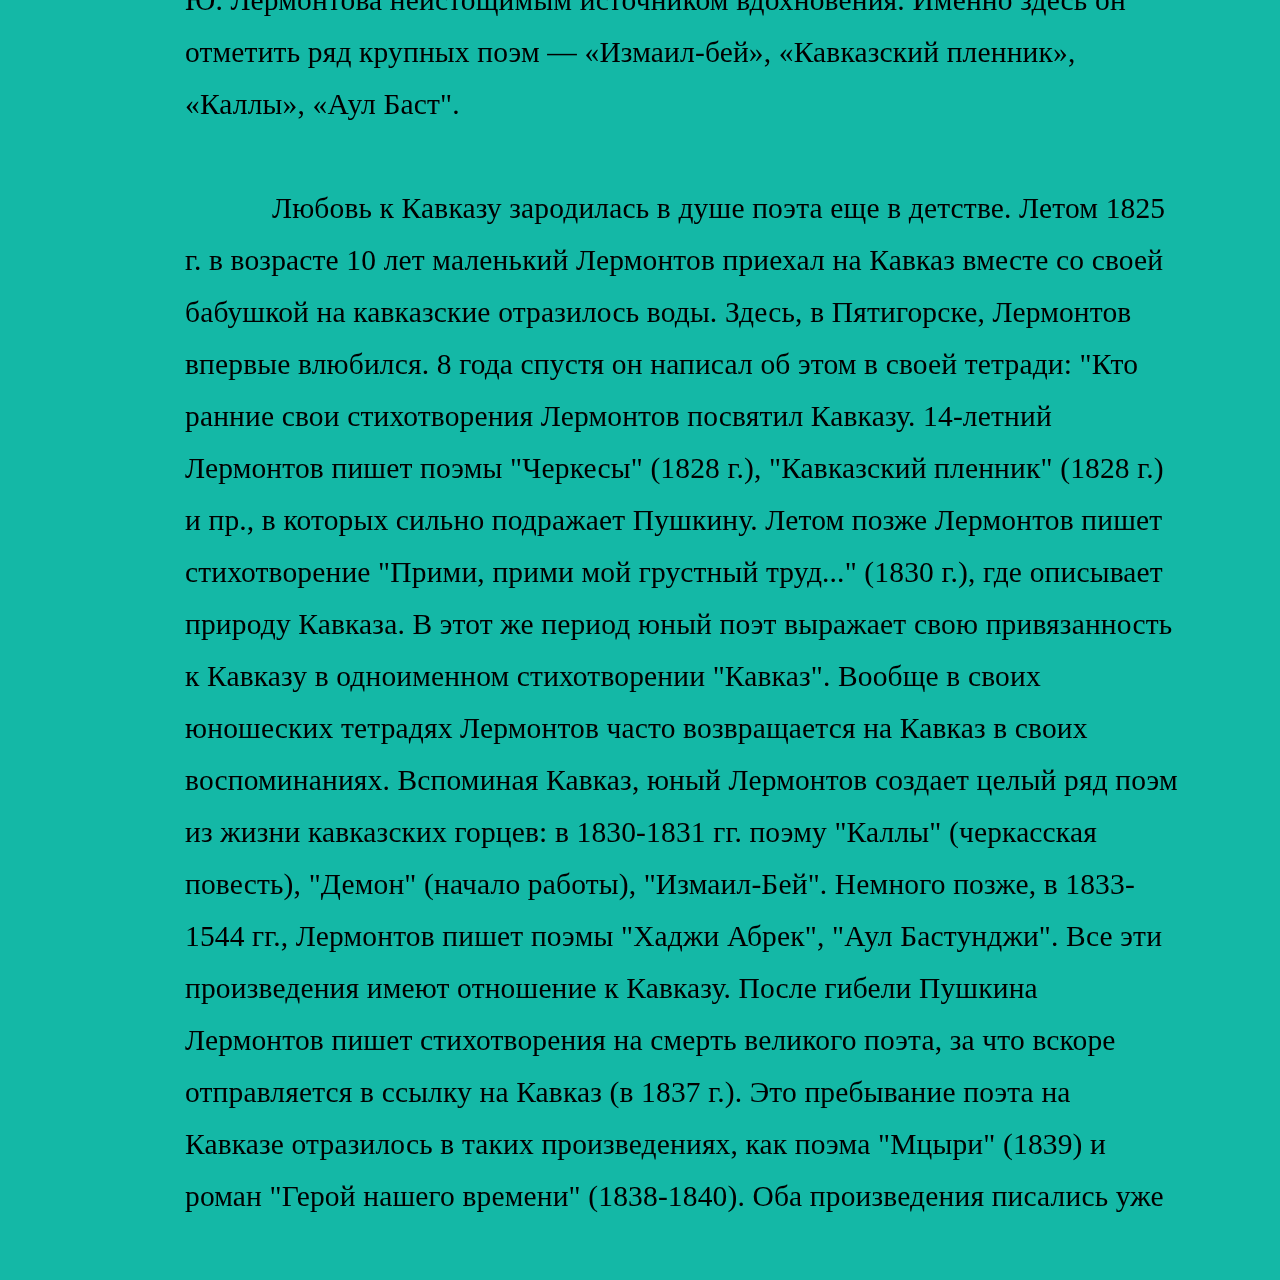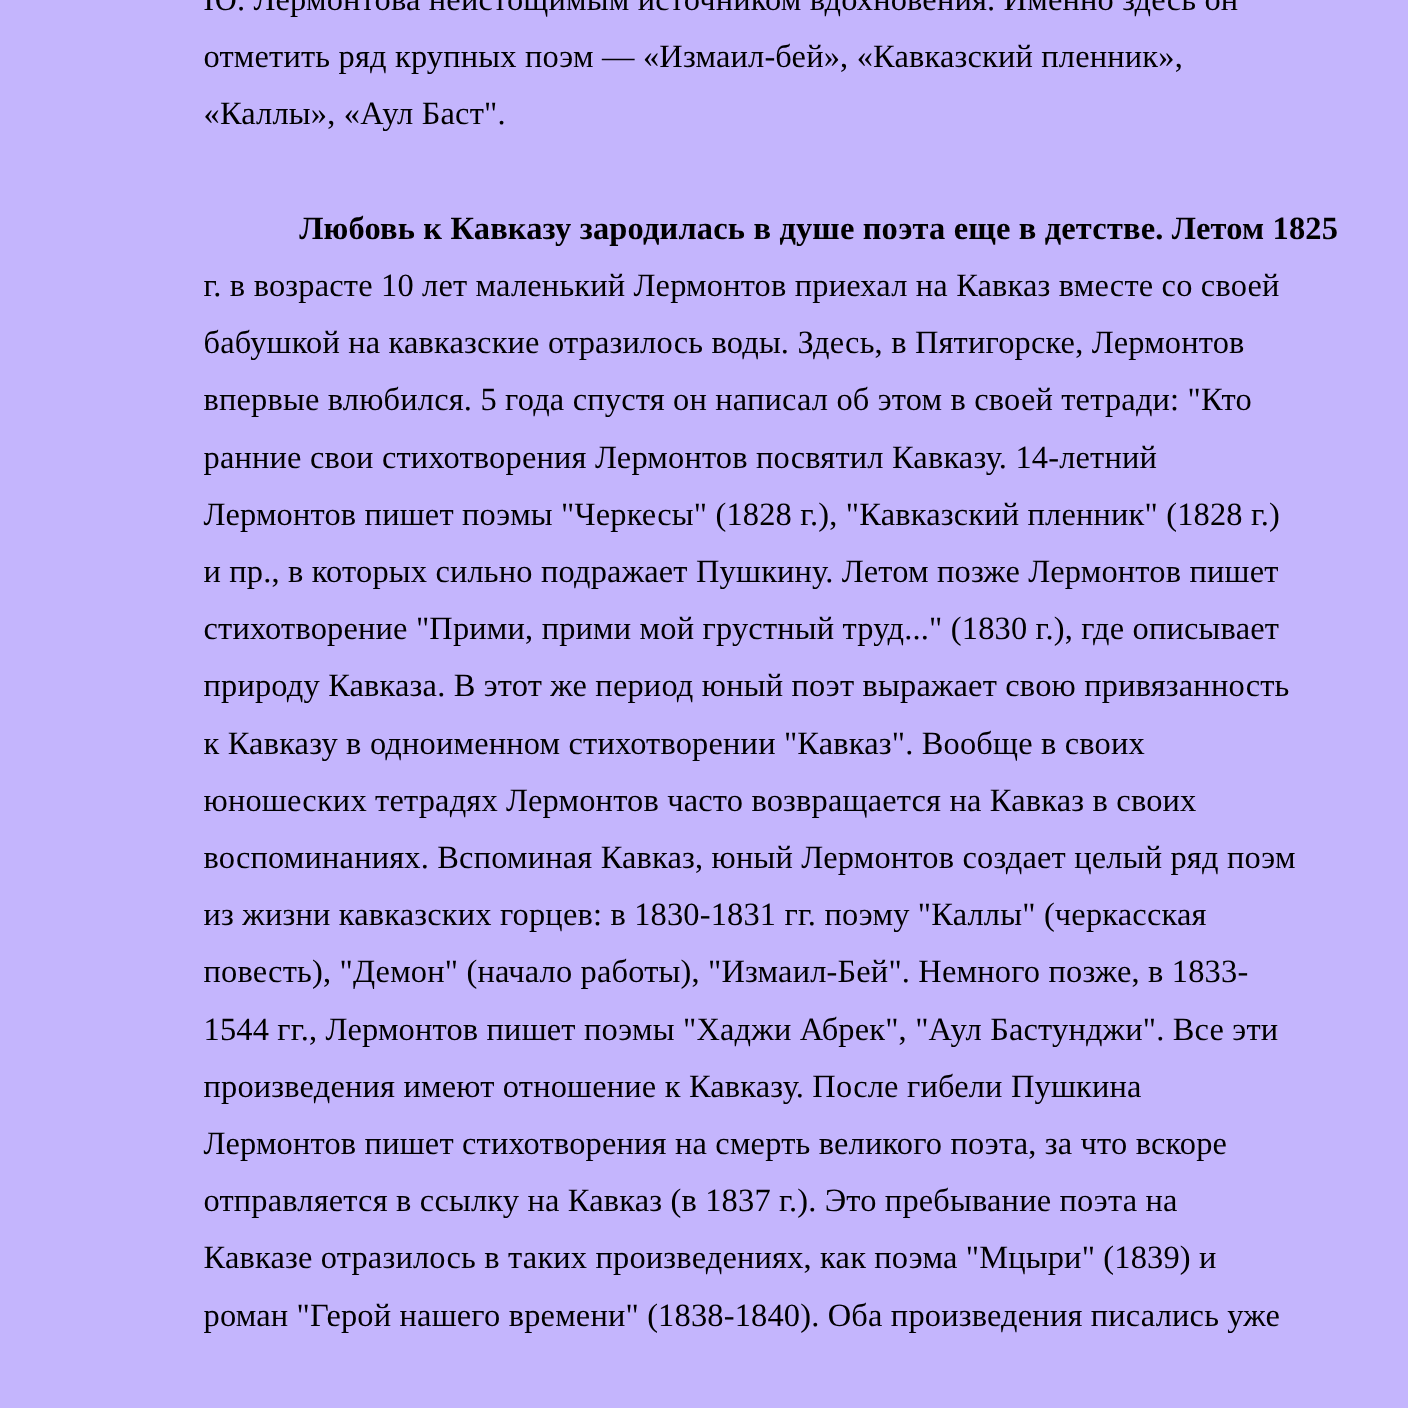--- a/index.html
+++ b/index.html
@@ -14,42 +14,41 @@
     font-family: "Liberation Serif", "DejaVu Serif", serif;
     color: #000000;
   }
 
   
   .page-viewport {
     position: relative;
     width: 1280px;
     height: 1280px;
     overflow: hidden;
-    background: #c4b5fd;
+    background: #14b8a6;
   }
 
   .text-column {
     position: absolute;
     left: 185px;
     width: 1002px;
     
     top: -26px;
   }
 
   .doc-line {
     font-size: 29.5px;
     line-height: 52px;
     white-space: nowrap;
     letter-spacing: 0.15px;
     color: #000000;
   }
 
   .doc-line.indented {
     text-indent: 87px;
-    font-weight: bold;
   }
 
   .para-gap {
     height: 52px;
   }
 </style>
 </head>
 <body>
 
 <div class="page-viewport">
@@ -60,21 +59,21 @@
       <div class="doc-line">отметить ряд крупных поэм — «Измаил-бей», «Кавказский пленник»,</div>
       <div class="doc-line">«Каллы», «Аул Баст".</div>
     </div>
 
     <div class="para-gap"></div>
 
     <div>
       <div class="doc-line indented">Любовь к Кавказу зародилась в душе поэта еще в детстве. Летом 1825</div>
       <div class="doc-line">г. в возрасте 10 лет маленький Лермонтов приехал на Кавказ вместе со своей</div>
       <div class="doc-line">бабушкой на кавказские отразилось воды. Здесь, в Пятигорске, Лермонтов</div>
-      <div class="doc-line">впервые влюбился. 5 года спустя он написал об этом в своей тетради: "Кто</div>
+      <div class="doc-line">впервые влюбился. 8 года спустя он написал об этом в своей тетради: "Кто</div>
       <div class="doc-line">ранние свои стихотворения Лермонтов посвятил Кавказу. 14-летний</div>
       <div class="doc-line">Лермонтов пишет поэмы "Черкесы" (1828 г.), "Кавказский пленник" (1828 г.)</div>
       <div class="doc-line">и пр., в которых сильно подражает Пушкину. Летом позже Лермонтов пишет</div>
       <div class="doc-line">стихотворение "Прими, прими мой грустный труд..." (1830 г.), где описывает</div>
       <div class="doc-line">природу Кавказа. В этот же период юный поэт выражает свою привязанность</div>
       <div class="doc-line">к Кавказу в одноименном стихотворении "Кавказ". Вообще в своих</div>
       <div class="doc-line">юношеских тетрадях Лермонтов часто возвращается на Кавказ в своих</div>
       <div class="doc-line">воспоминаниях. Вспоминая Кавказ, юный Лермонтов создает целый ряд поэм</div>
       <div class="doc-line">из жизни кавказских горцев: в 1830-1831 гг. поэму "Каллы" (черкасская</div>
       <div class="doc-line">повесть), "Демон" (начало работы), "Измаил-Бей". Немного позже, в 1833-</div>

